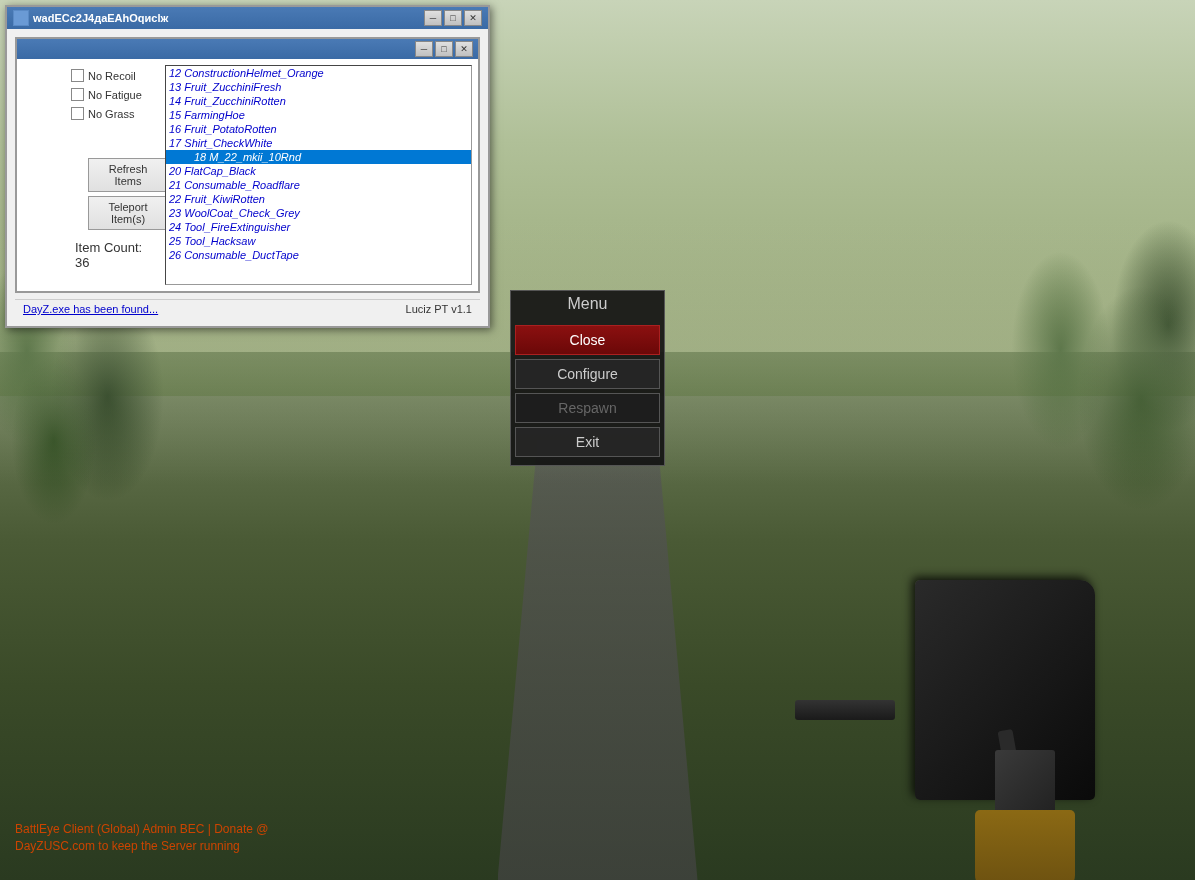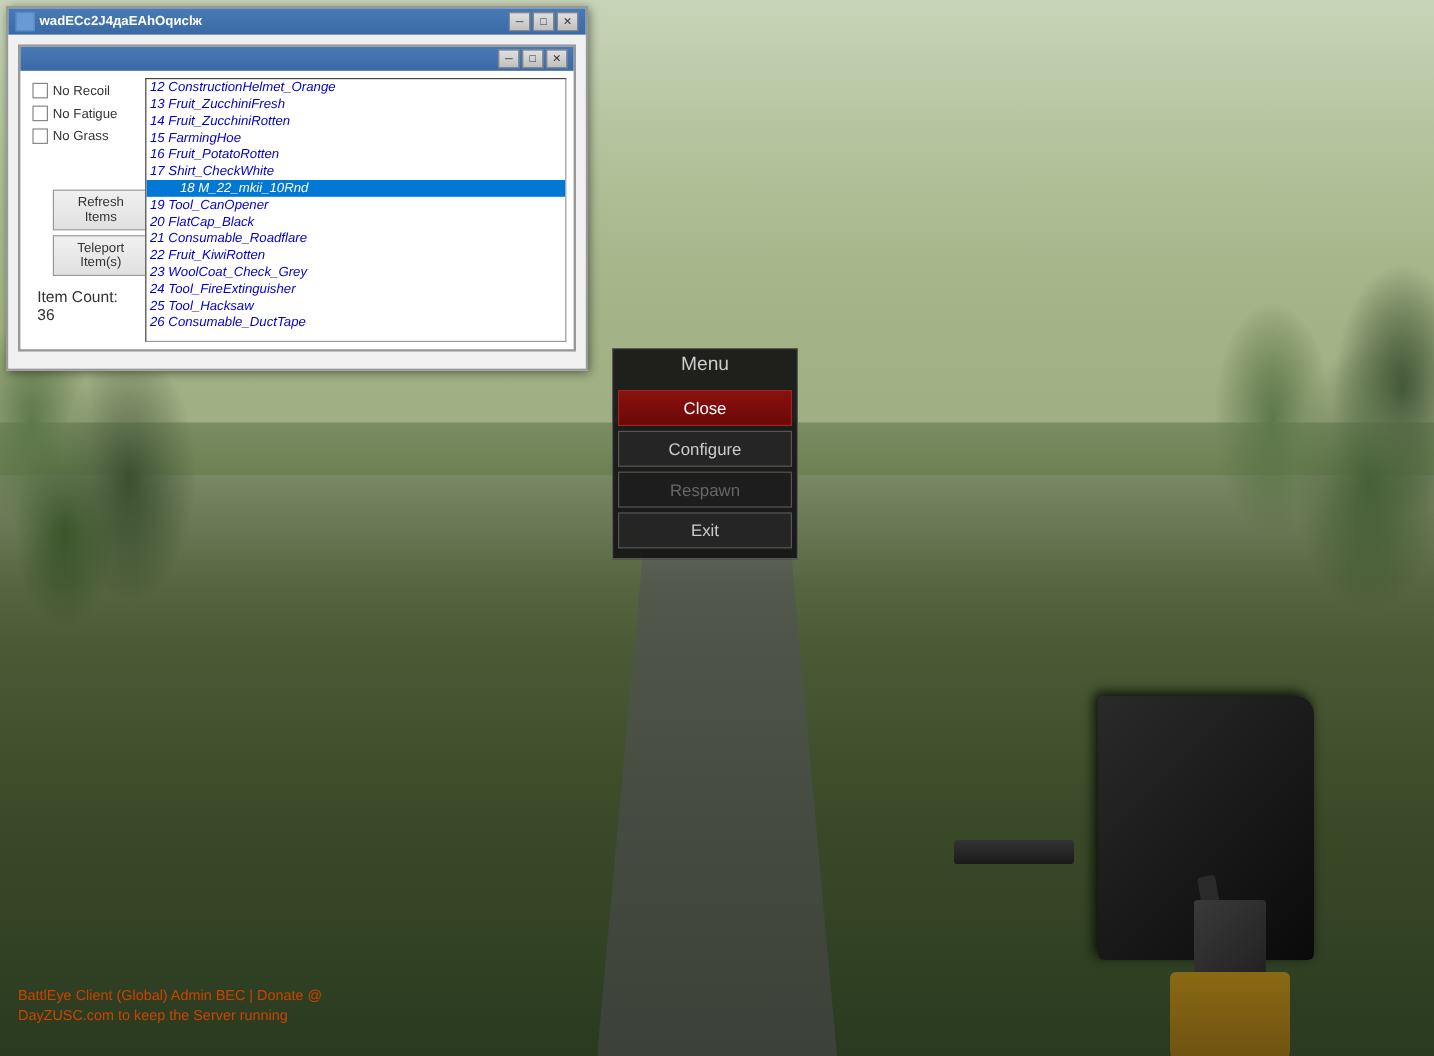--- a/index.html
+++ b/index.html
@@ -259,20 +259,21 @@
       gap: 8px;
     }
 
     
     .checkboxes {
       display: flex;
       flex-direction: column;
       gap: 6px;
       width: 90px;
       padding: 4px;
+      margin-left: 44px;
     }
 
     .checkbox-item {
       display: flex;
       align-items: center;
       gap: 4px;
       cursor: pointer;
     }
 
     .checkbox-box {
@@ -492,32 +493,35 @@
         </div>
 
         <div class="item-list" id="item-list">
             <div class="list-item">12 ConstructionHelmet_Orange</div>
             <div class="list-item">13 Fruit_ZucchiniFresh</div>
             <div class="list-item">14 Fruit_ZucchiniRotten</div>
             <div class="list-item">15 FarmingHoe</div>
             <div class="list-item">16 Fruit_PotatoRotten</div>
             <div class="list-item">17 Shirt_CheckWhite</div>
             <div class="list-item selected">18 M_22_mkii_10Rnd</div>
-            <div class="list-item">19 Tool_CanOpener</div>
             <div class="list-item">20 FlatCap_Black</div>
             <div class="list-item">21 Consumable_Roadflare</div>
             <div class="list-item">22 Fruit_KiwiRotten</div>
             <div class="list-item">23 WoolCoat_Check_Grey</div>
             <div class="list-item">24 Tool_FireExtinguisher</div>
             <div class="list-item">25 Tool_Hacksaw</div>
             <div class="list-item">26 Consumable_DuctTape</div>
           </div>
       </div>
     </div>
 
+    <div class="status-bar">
+      <span class="status-link">DayZ.exe has been found...</span>
+      <span>Luciz PT v1.1</span>
+    </div>
   </div>
 </div>
 
 <div class="game-menu">
   <div class="menu-title">Menu</div>
   <button class="menu-btn active-red">Close</button>
   <button class="menu-btn">Configure</button>
   <button class="menu-btn disabled-btn">Respawn</button>
   <button class="menu-btn">Exit</button>
 </div>

